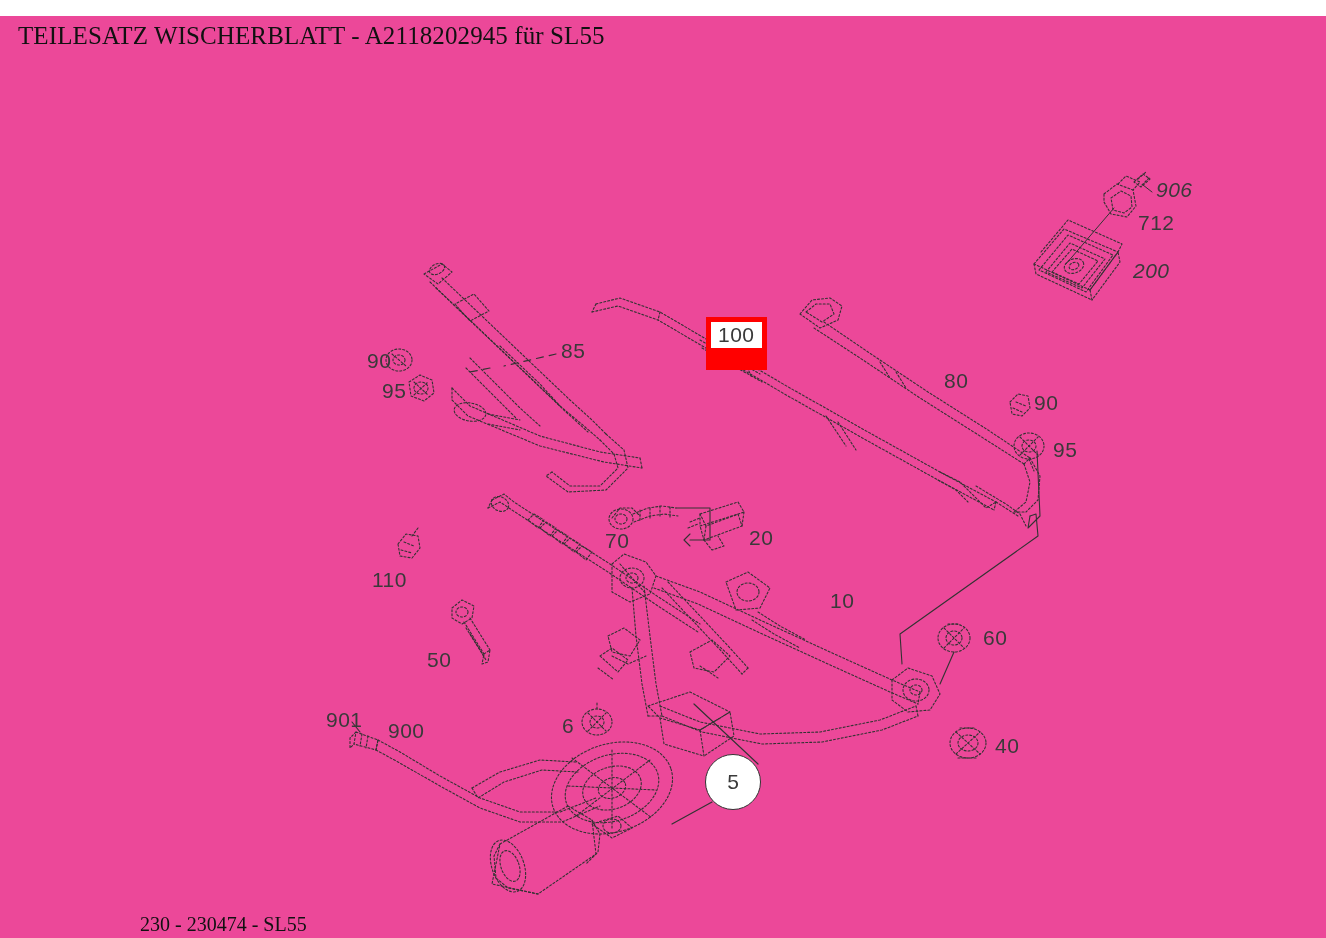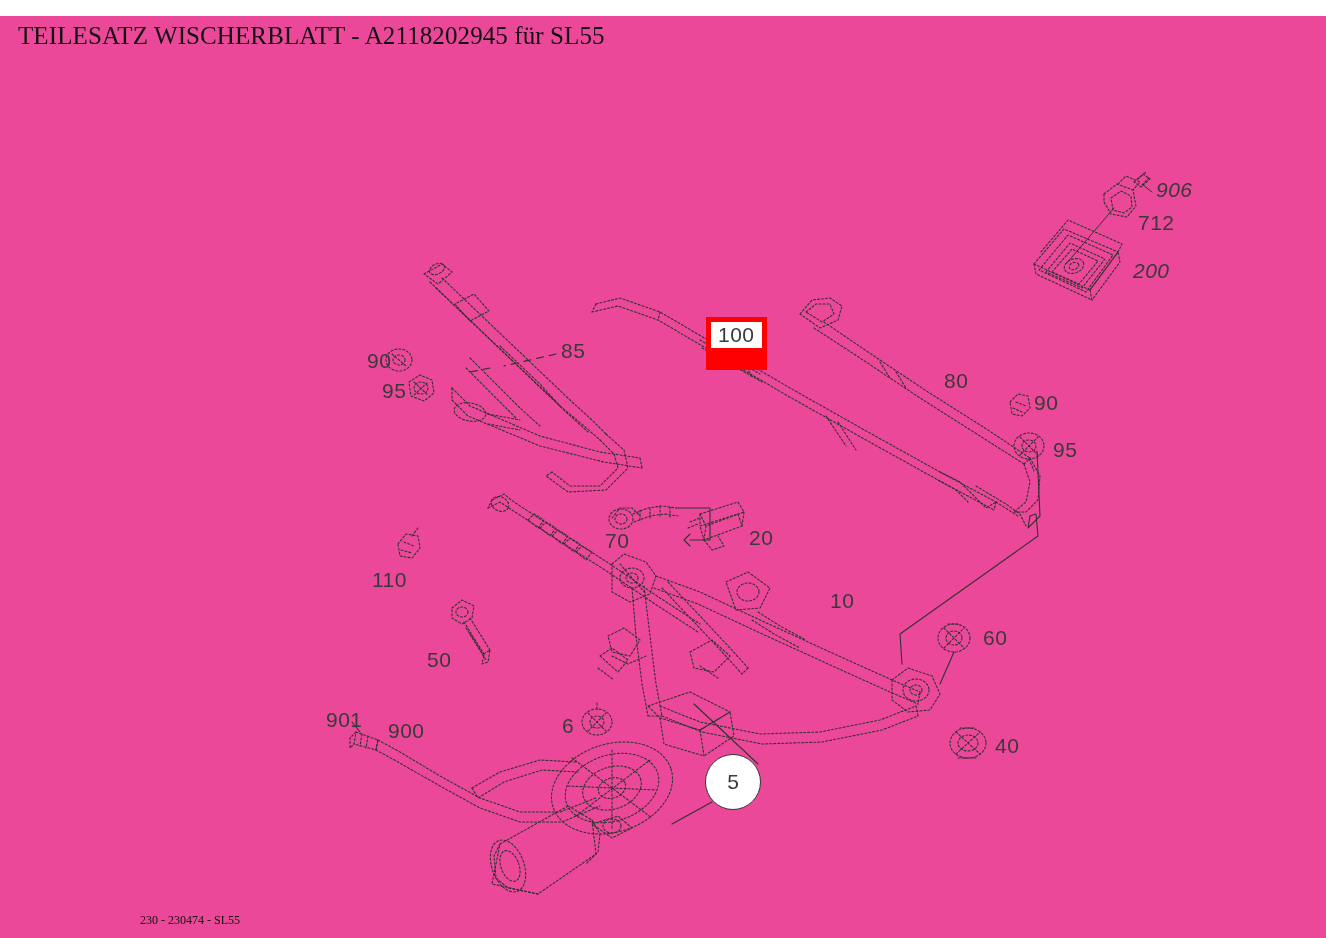--- a/index.html
+++ b/index.html
@@ -29,21 +29,21 @@
     font-size: 25px;
     color: #111111;
     white-space: nowrap;
     letter-spacing: 0.1px;
   }
   .doc-footer {
     position: absolute;
     left: 140px;
     top: 897px;
     font-family: "Liberation Serif", serif;
-    font-size: 12px;
+    font-size: 20px;
     color: #111111;
     white-space: nowrap;
   }
   #diagram {
     position: absolute;
     left: 0;
     top: 0;
     width: 1326px;
     height: 938px;
   }

